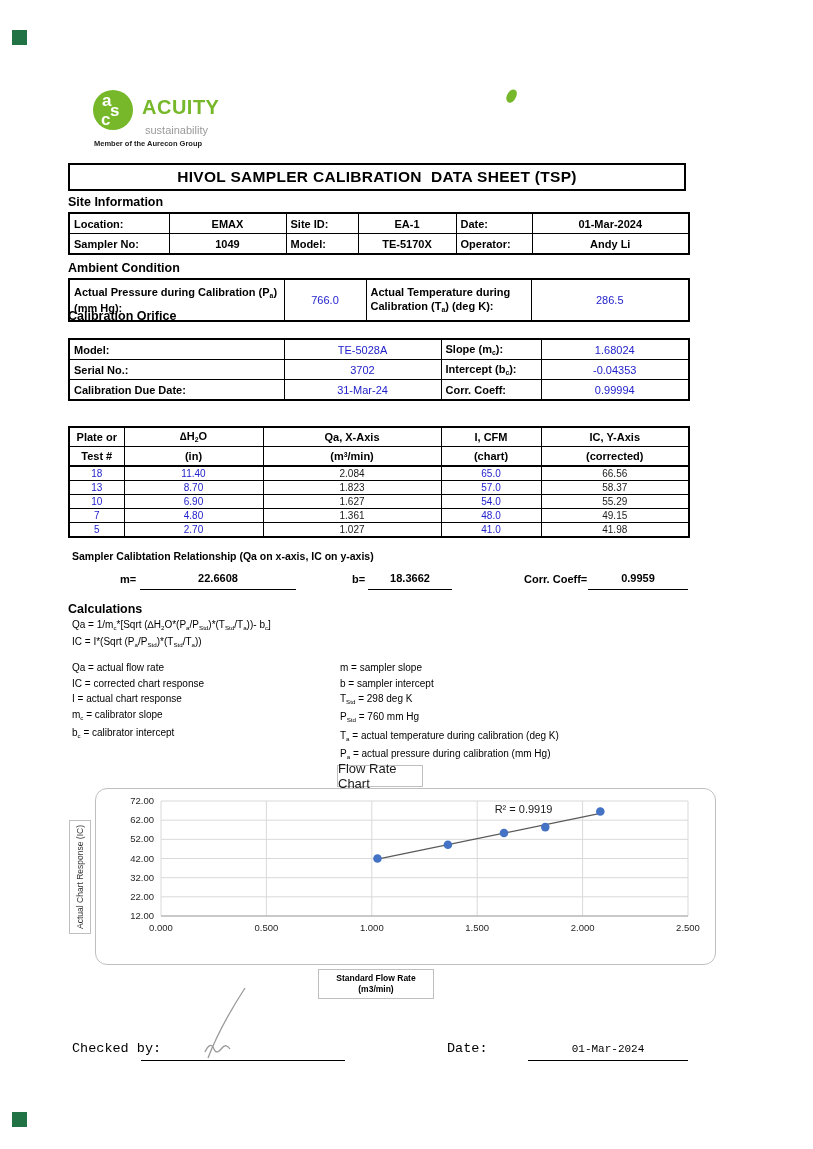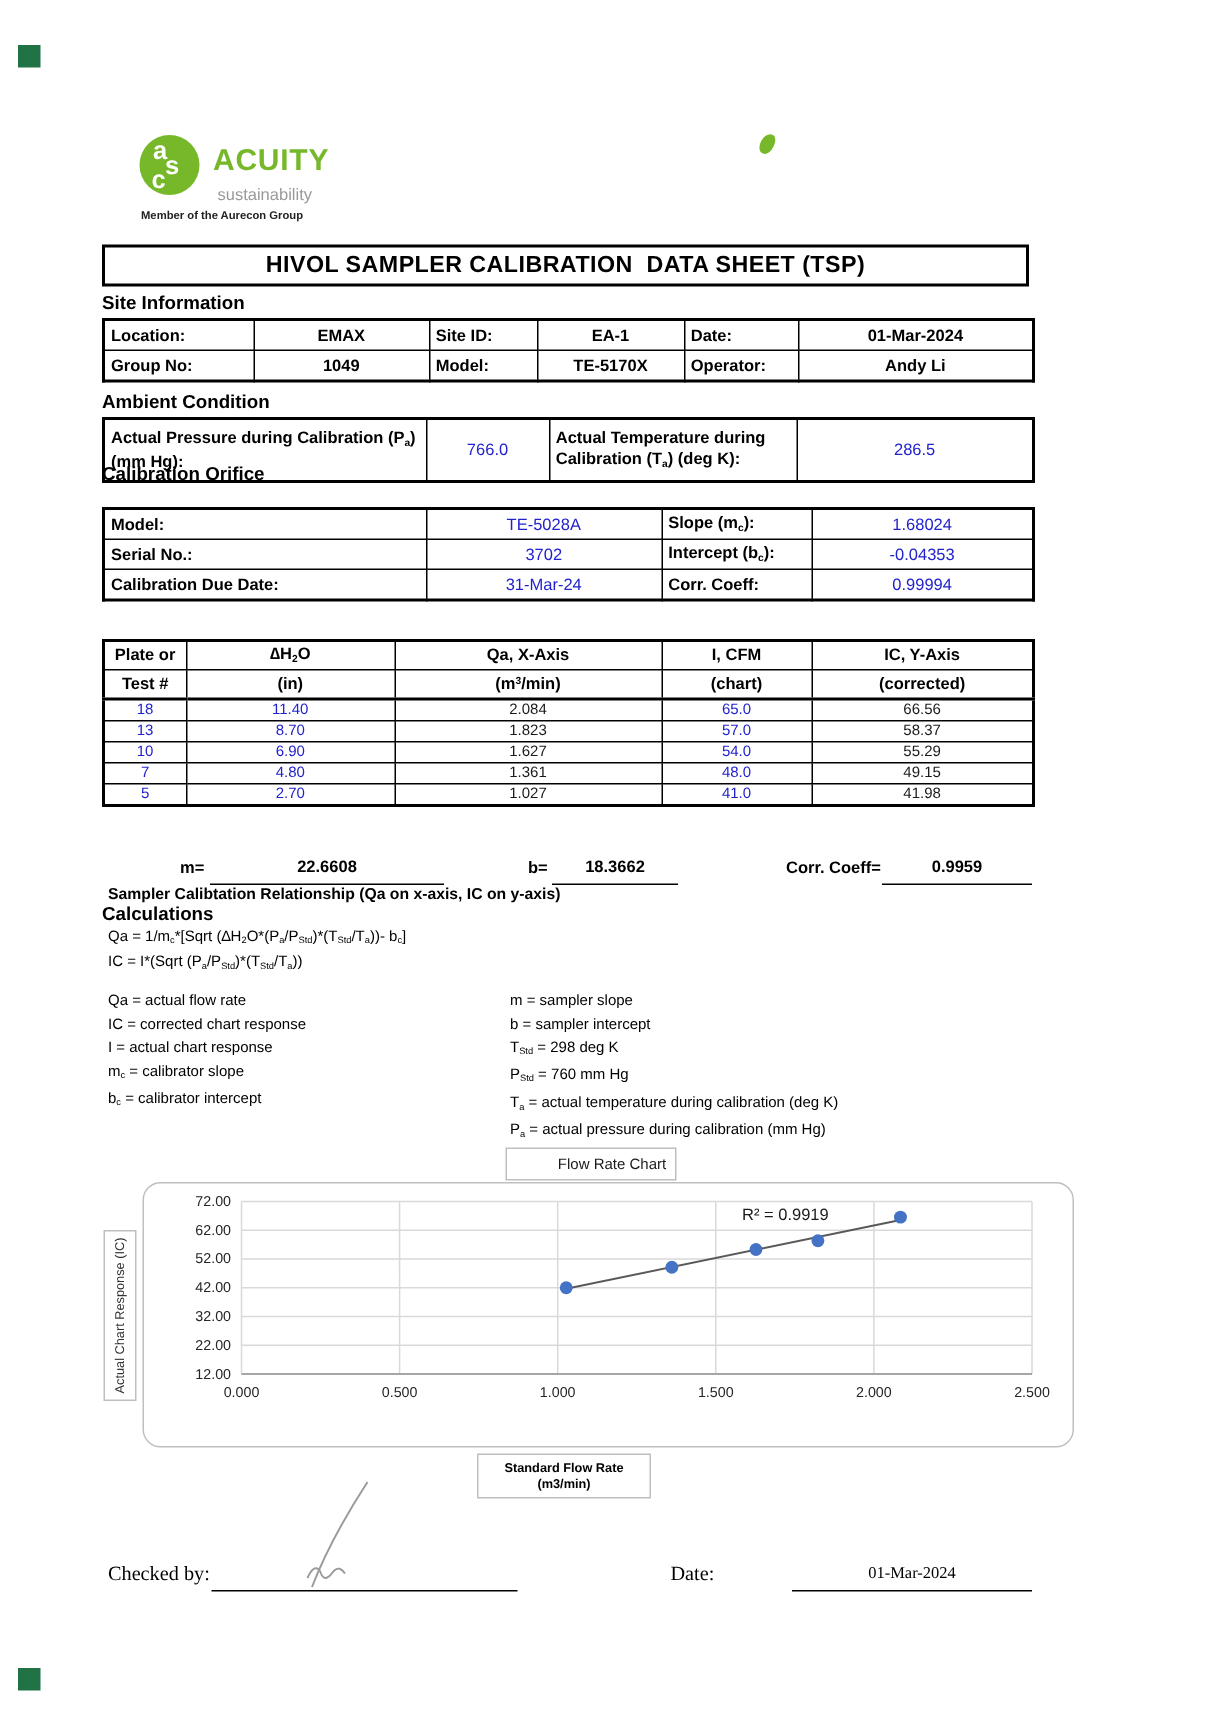--- a/index.html
+++ b/index.html
@@ -43,43 +43,43 @@
   table.cal td { text-align:center; }
   table.cal thead td { font-weight:bold; font-size:11px; height:18px; }
   table.cal thead tr:last-child td { border-bottom:2px solid #000; }
   table.cal tbody td { font-size:10px; height:13px; padding:0 2px; }
   .c-blue { color:#2222CC; }
   .c-dark { color:#1a1a1a; }
 
   sub { font-size:0.62em; vertical-align:-0.3em; }
   sup { font-size:0.62em; vertical-align:0.45em; }
 
-  .rel-h { position:absolute; left:72px; top:550px; font-size:10.5px; font-weight:bold;margin-top:40px; }
+  .rel-h { position:absolute; left:72px; top:550px; font-size:10.5px; font-weight:bold; }
   .rl { position:absolute; top:573px; font-size:11px; font-weight:600; }
   .ul { position:absolute; top:572px; height:17px; border-bottom:1.6px solid #000;
         text-align:center; font-size:11px; font-weight:600; }
 
   .formula { position:absolute; left:72px; font-size:10px; }
   .defs { position:absolute; font-size:10px; line-height:15.5px; }
   .defs div { white-space:nowrap; }
 
   .chart-label-box { position:absolute; left:337px; top:765px; width:84px; height:20px;
                      border:1px solid #BFBFBF; display:flex; align-items:center; justify-content:center;
-                     font-size:10px; color:#1a1a1a; background:#fff;padding-left:28px; }
+                     font-size:13px; color:#1a1a1a; background:#fff; }
   .chart-container { position:absolute; left:95px; top:788px; width:619px; height:175px;
                      border:1px solid #BFBFBF; border-radius:12px; background:#fff; }
   .ybox { position:absolute; left:69px; top:820px; width:20px; height:112px; border:1px solid #BFBFBF;
           display:flex; align-items:center; justify-content:center; background:#fff; }
   .ybox span { transform:rotate(-90deg); white-space:nowrap; font-size:8.5px; color:#333; }
   .stdbox { position:absolute; left:318px; top:969px; width:114px; height:28px;
             border:1px solid #BFBFBF; display:flex; flex-direction:column; align-items:center;
             justify-content:center; font-size:8.5px; font-weight:600; line-height:1.3; background:#fff; }
   #chart-svg { font-family:"Liberation Sans", sans-serif; }
 
-  .serif { font-family:Liberation Serif, serif; }
+  .serif { font-family:Liberation Mono, monospace; }
   .foot-lbl { position:absolute; top:1041px; font-size:13.5px; }
   .sigline { position:absolute; top:1060px; height:0; border-bottom:1.6px solid #000; }
   .date-val { position:absolute; left:528px; top:1043px; width:160px; text-align:center; font-size:11px; }
   .sig-svg { position:absolute; left:180px; top:980px; }
 </style>
 </head>
 <body>
 
 <div class="page">
 
@@ -110,21 +110,21 @@
     <tbody>
       <tr>
         <td class="lbl">Location:</td>
         <td class="val">EMAX</td>
         <td class="lbl">Site ID:</td>
         <td class="val">EA-1</td>
         <td class="lbl">Date:</td>
         <td class="val">01-Mar-2024</td>
       </tr>
       <tr>
-        <td class="lbl">Group No:</td>
+        <td class="lbl">Sampler No:</td>
         <td class="val">1049</td>
         <td class="lbl">Model:</td>
         <td class="val">TE-5170X</td>
         <td class="lbl">Operator:</td>
         <td class="val">Andy Li</td>
       </tr>
     </tbody>
   </table>
 
   <div class="sect" style="top:261px;">Ambient Condition</div>

